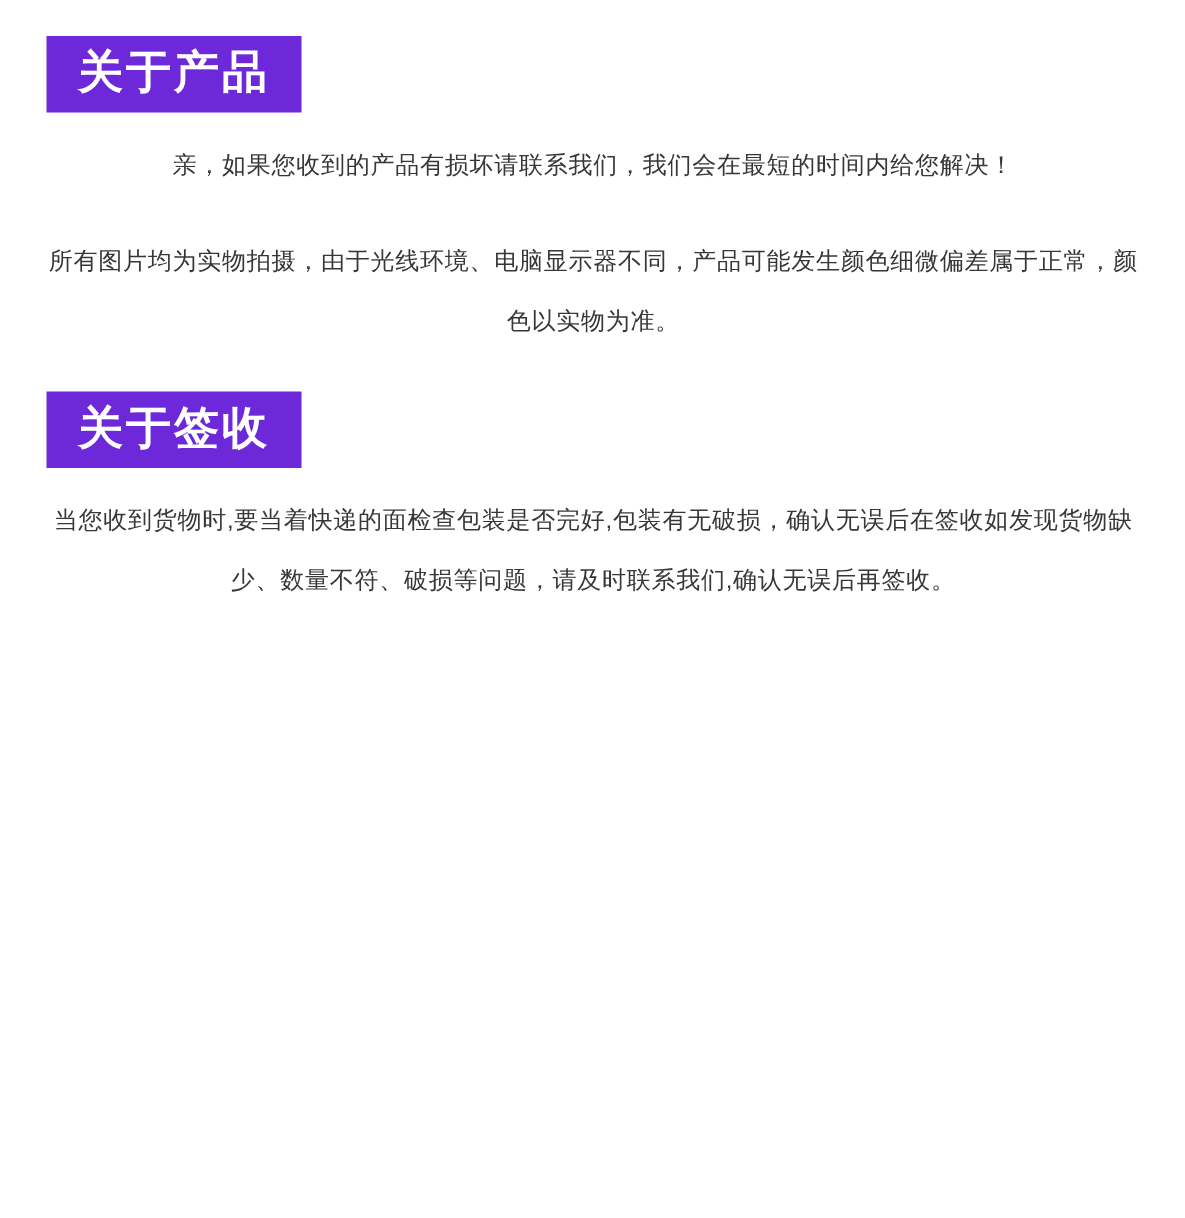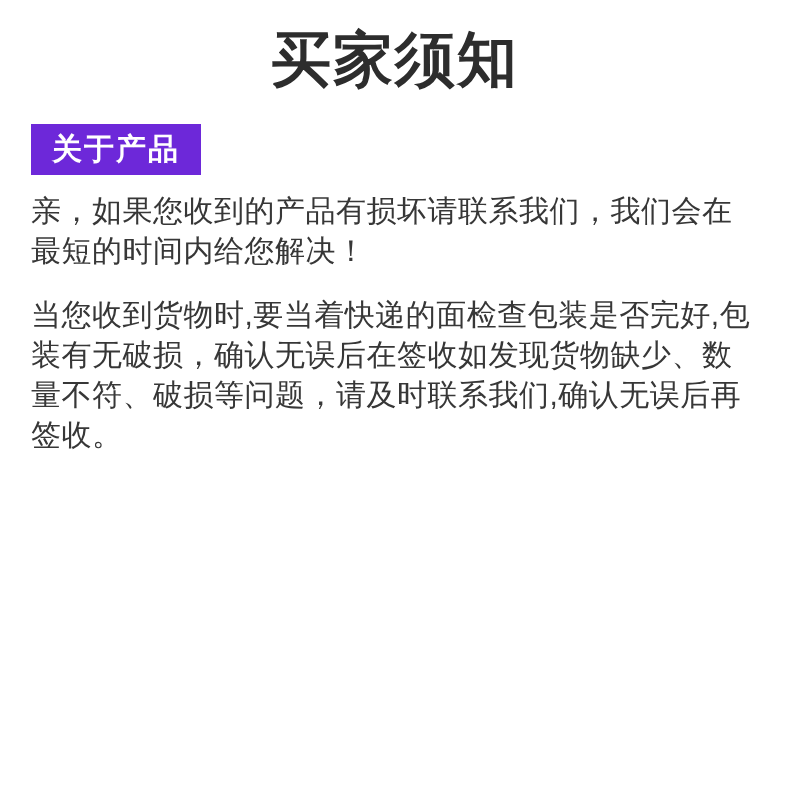--- a/index.html
+++ b/index.html
@@ -38,48 +38,50 @@
     color: #ffffff;
     font-size: 30px;
     font-weight: 700;
     letter-spacing: 2px;
     padding: 9px 21px 10px 21px;
     line-height: 32px;
   }
 
   .section-body {
     margin: 16px 30px 24px 31px;
-    font-size: 30px;
+    font-size: 16px;
     line-height: 40px;
     color: #373737;
     letter-spacing: 0.5px;
+    text-align: center;
   }
 
   .highlight {
     color: #e8301d;
   }
 
   
   .section:nth-of-type(2) .section-body,
   .section:nth-of-type(3) .section-body { margin-bottom: 26px; }
   .section:nth-of-type(4) .section-body { line-height: 38px; letter-spacing: 0.2px; }
 </style>
 </head>
 <body>
 
 <div class="page">
 
-  <h1 class="page-title">买家须知</h1>
 
   <div class="section">
     <div class="section-header">关于产品</div>
     <p class="section-body">亲，如果您收到的产品有损坏请联系我们，我们会在最短的时间内给您解决！</p>
   </div>
 
   <div class="section">
+    <p class="section-body">所有图片均为实物拍摄，由于光线环境、电脑显示器不同，产品可能发生颜色细微偏差属于正常，颜色以实物为准。</p>
   </div>
 
 
   <div class="section">
+    <div class="section-header">关于签收</div>
     <p class="section-body">当您收到货物时,要当着快递的面检查包装是否完好,包装有无破损，确认无误后在签收如发现货物缺少、数量不符、破损等问题，请及时联系我们,确认无误后再签收。</p>
   </div>
 
 </div>
 
 </body></html>

